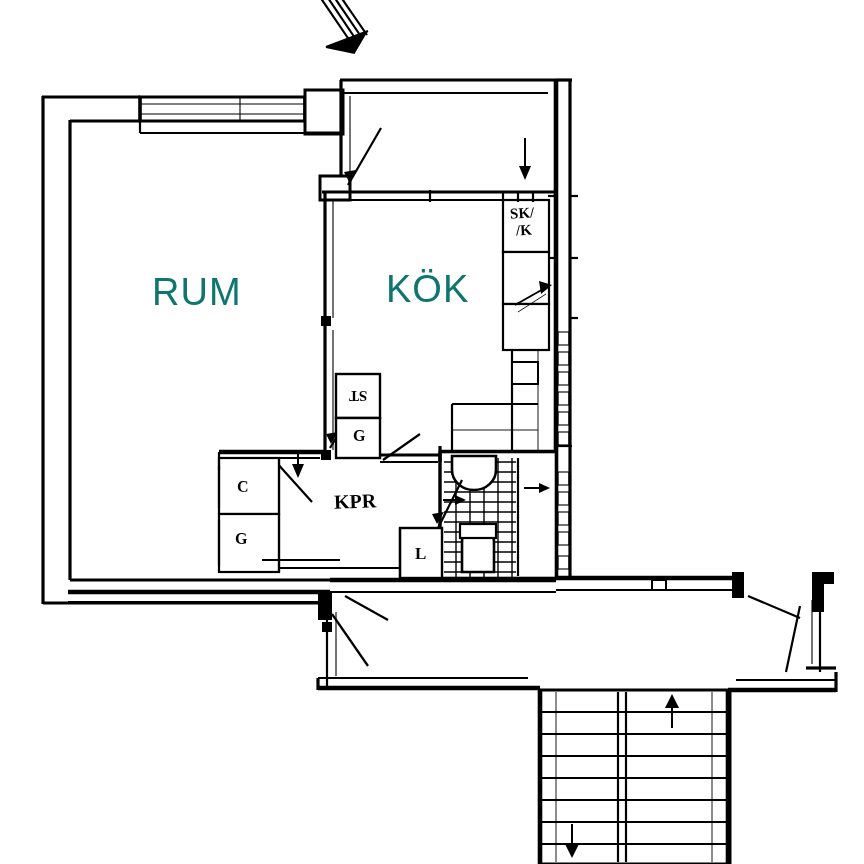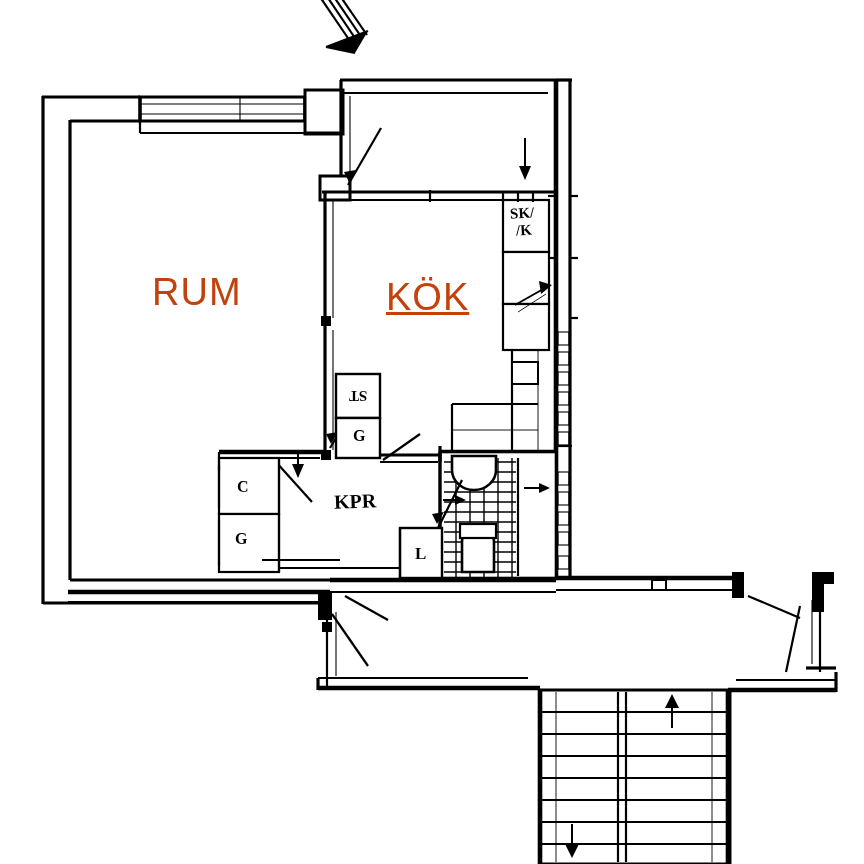--- a/index.html
+++ b/index.html
@@ -21,21 +21,21 @@
   #plan-svg {
     position: absolute;
     left: 0;
     top: 0;
     width: 864px;
     height: 864px;
     display: block;
   }
   .room-label {
     position: absolute;
-    color: #c2410c;
+    color: #0f766e;
     font-family: "Liberation Sans", sans-serif;
     font-weight: 400;
     white-space: nowrap;
     user-select: none;
   }
   .room-label.big {
     font-size: 38px;
     letter-spacing: 1px;
   }
   .hand-label {
@@ -384,21 +384,21 @@
   <g>
     <line x1="219" y1="452" x2="219" y2="470" class="w-line t2"></line>
     <line x1="440" y1="446" x2="440" y2="462" class="w-line t3"></line>
     <line x1="556" y1="446" x2="572" y2="446" class="w-line t2"></line>
   </g>
 
 </svg>
 
 <div class="room-label big" style="left:152px; top:271px;">RUM</div>
 
-<div class="room-label big" style="left:386px; top:276px;text-decoration:underline;">KÖK</div>
+<div class="room-label big" style="left:386px; top:268px;">KÖK</div>
 
 <div class="hand-label" style="left:334px; top:490px; font-size:20px; transform:rotate(-2deg);">KPR</div>
 
 <div class="hand-label" style="left:510px; top:205px; font-size:15px; transform:rotate(-4deg);">SK/</div>
 <div class="hand-label" style="left:516px; top:222px; font-size:15px; transform:rotate(-4deg);">/K</div>
 
 <div class="hand-label" style="left:349px; top:387px; font-size:15px; transform:rotate(180deg);">ST</div>
 
 <div class="hand-label" style="left:353px; top:427px; font-size:16px;">G</div>
 

